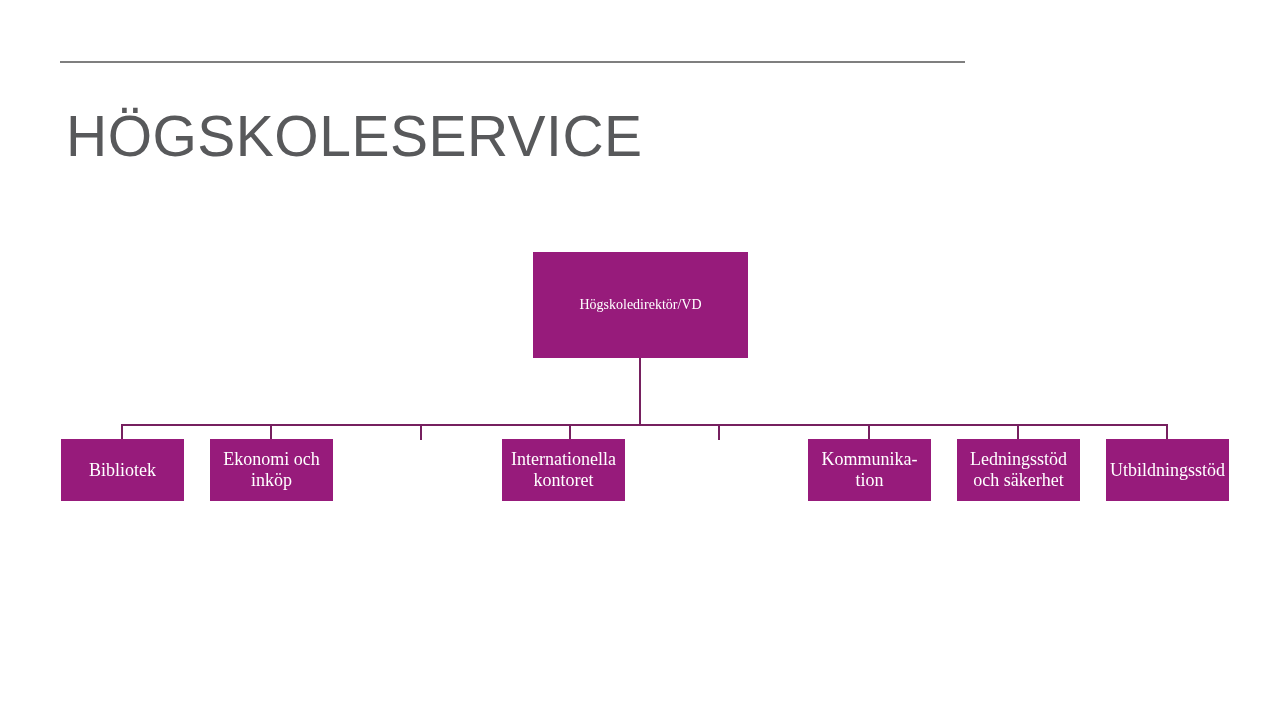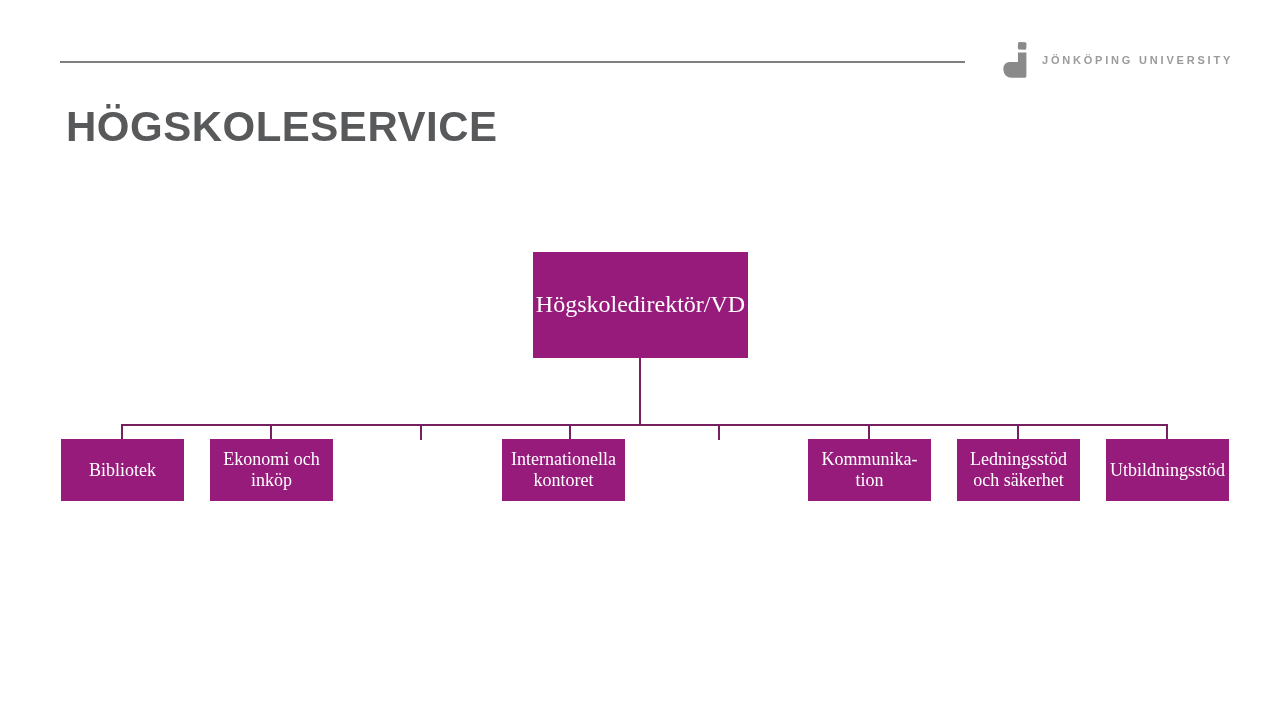--- a/index.html
+++ b/index.html
@@ -32,43 +32,43 @@
     color: #9b9b9b;
     font-size: 11px;
     font-weight: 600;
     letter-spacing: 2.8px;
     white-space: nowrap;
   }
 
   .page-title {
     position: absolute;
     left: 66px; top: 103px;
-    font-size: 42px;
-    font-weight: bold;
+    font-size: 57px;
+    font-weight: normal;
     letter-spacing: 0.5px;
     color: #58595b;
     white-space: nowrap;
   }
 
   .org-node {
     position: absolute;
     background: #971b7b;
     color: #ffffff;
     font-family: "Liberation Serif", serif;
     display: flex;
     align-items: center;
     justify-content: center;
     text-align: center;
     white-space: pre-line;
     line-height: 1.15;
   }
   .org-root {
     left: 533px; top: 252px;
     width: 215px; height: 106px;
-    font-size: 24px;
+    font-size: 14px;
   }
   .org-child {
     top: 439px;
     width: 123px; height: 62px;
     font-size: 18px;
   }
 
   .connector {
     position: absolute;
     background: #76205f;
@@ -77,27 +77,20 @@
   .conn-horizontal { left: 122px; top: 424px; width: 1046px; height: 2px; }
   .conn-stub { top: 424px; width: 2px; height: 16px; }
 </style>
 </head>
 <body>
 
 <div class="slide">
 
   <div class="divider"></div>
 
-  <div class="logo">
-    <svg class="logo-icon" viewBox="0 0 32 40" xmlns="http://www.w3.org/2000/svg">
-      <rect x="17" y="1" width="9" height="8" rx="1.5" fill="#8a8a8a" transform="rotate(3 21.5 5)"></rect>
-      <path d="M17 12 L26 12 L26 37 Q26 39 24 39 L10 39 A8.5 8.5 0 0 1 1.5 30.5 L1.5 28.5 A6.5 6.5 0 0 1 8 22 L17 22 Z" fill="#8a8a8a"></path>
-    </svg>
-    <span class="logo-text">JÖNKÖPING UNIVERSITY</span>
-  </div>
 
   <h1 class="page-title">HÖGSKOLESERVICE</h1>
 
   <div class="connector conn-root-drop"></div>
   <div class="connector conn-horizontal"></div>
   <div class="connector conn-stub" style="left:121px"></div>
   <div class="connector conn-stub" style="left:270px"></div>
   <div class="connector conn-stub" style="left:420px"></div>
   <div class="connector conn-stub" style="left:569px"></div>
   <div class="connector conn-stub" style="left:718px"></div>

